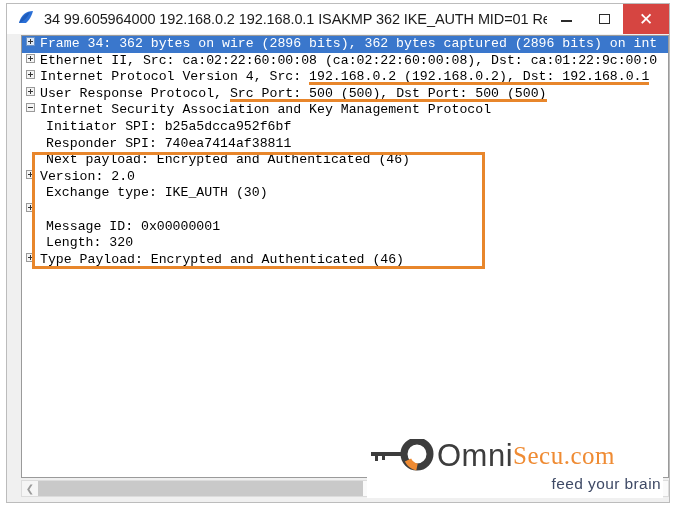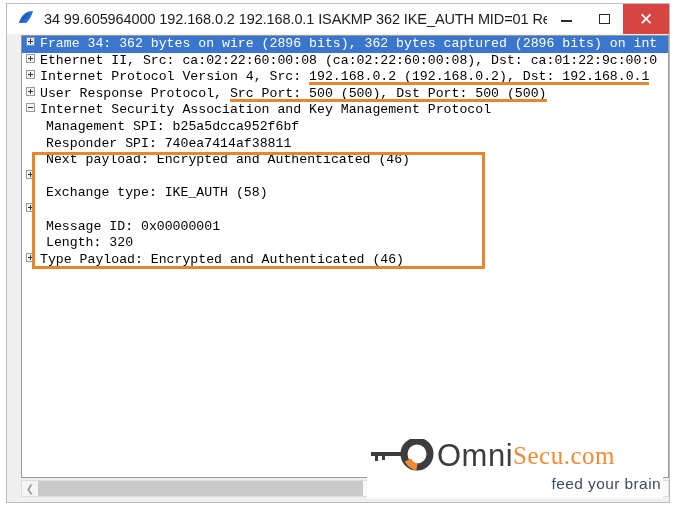--- a/index.html
+++ b/index.html
@@ -315,25 +315,25 @@
       </div>
     </div>
 
     <div class="detail-pane">
       <div class="tree" id="tree">
           <div class="trow selected"><span class="exp plus"></span><span>Frame 34: 362 bytes on wire (2896 bits), 362 bytes captured (2896 bits) on int</span></div>
           <div class="trow"><span class="exp plus"></span><span>Ethernet II, Src: ca:02:22:60:00:08 (ca:02:22:60:00:08), Dst: ca:01:22:9c:00:0</span></div>
           <div class="trow"><span class="exp plus"></span><span>Internet Protocol Version 4, Src: </span><span class="uline">192.168.0.2 (192.168.0.2), Dst: 192.168.0.1</span></div>
           <div class="trow"><span class="exp plus"></span><span>User Response Protocol, </span><span class="uline">Src Port: 500 (500), Dst Port: 500 (500)</span></div>
           <div class="trow"><span class="exp"></span><span>Internet Security Association and Key Management Protocol</span></div>
-          <div class="trow indent1"><span>Management SPI: b25a5dcca952f6bf</span></div>
+          <div class="trow indent1"><span>Initiator SPI: b25a5dcca952f6bf</span></div>
           <div class="trow indent1"><span>Responder SPI: 740ea7414af38811</span></div>
           <div class="trow indent1"><span>Next payload: Encrypted and Authenticated (46)</span></div>
-          <div class="trow"><span class="exp plus"></span></div>
-          <div class="trow indent1"><span>Exchange type: IKE_AUTH (58)</span></div>
+          <div class="trow"><span class="exp plus"></span><span>Version: 2.0</span></div>
+          <div class="trow indent1"><span>Exchange type: IKE_AUTH (30)</span></div>
           <div class="trow"><span class="exp plus"></span></div>
           <div class="trow indent1"><span>Message ID: 0x00000001</span></div>
           <div class="trow indent1"><span>Length: 320</span></div>
           <div class="trow"><span class="exp plus"></span><span>Type Payload: Encrypted and Authenticated (46)</span></div>
         </div>
       <div class="hl-box"></div>
     </div>
 
     <div class="hscroll">
       <div class="hs-btn">❮</div>

